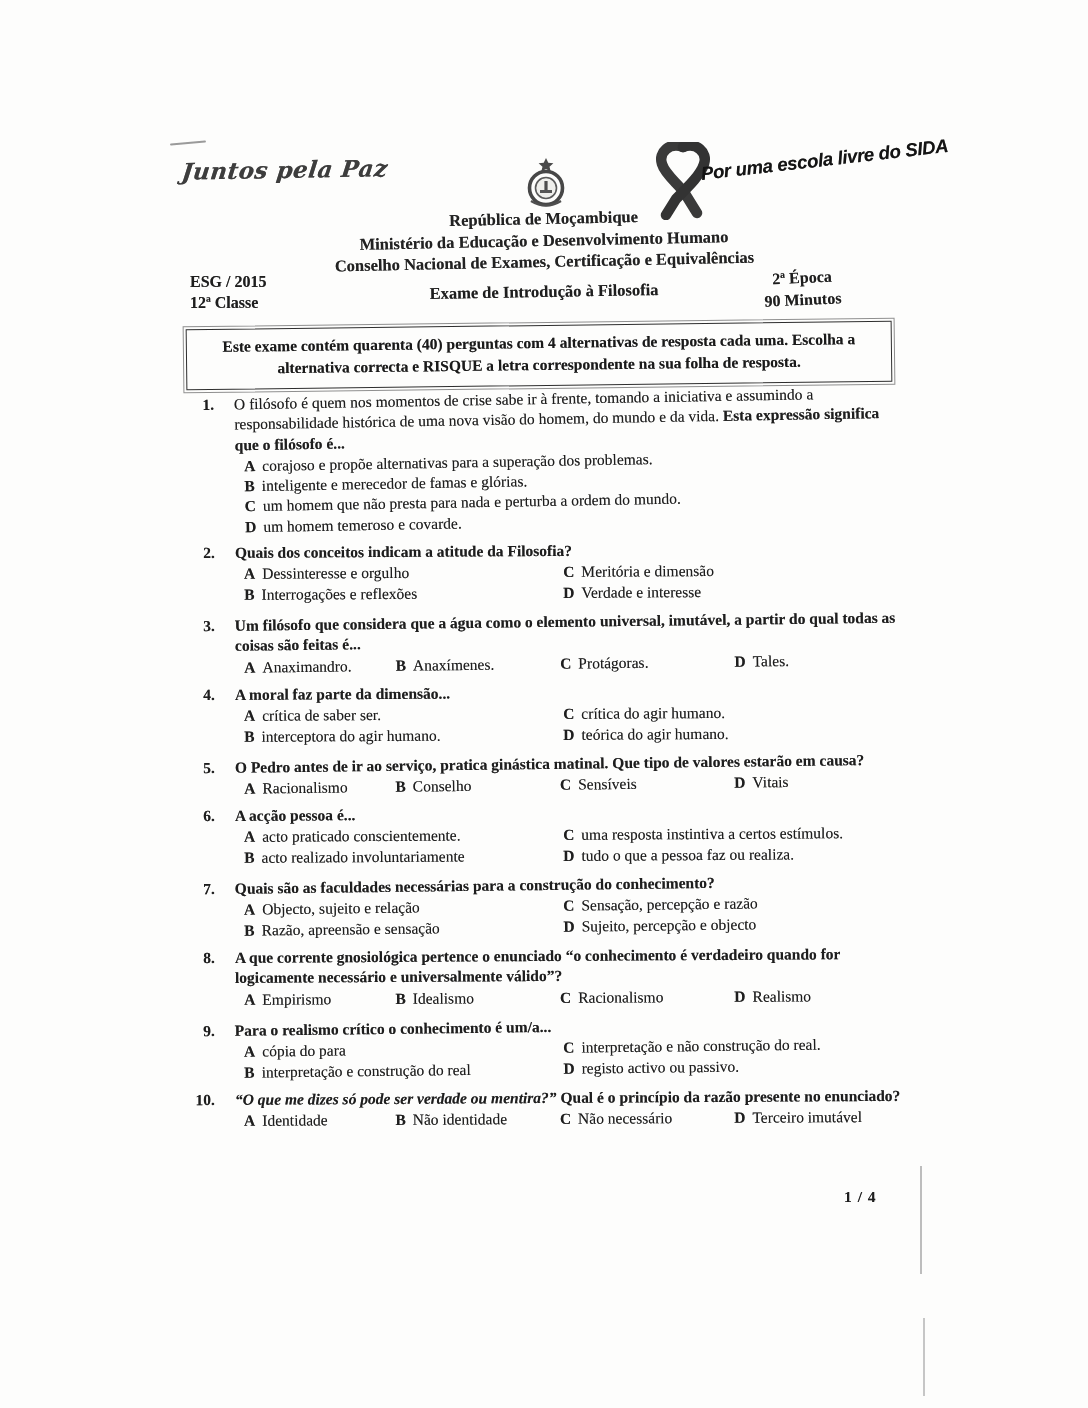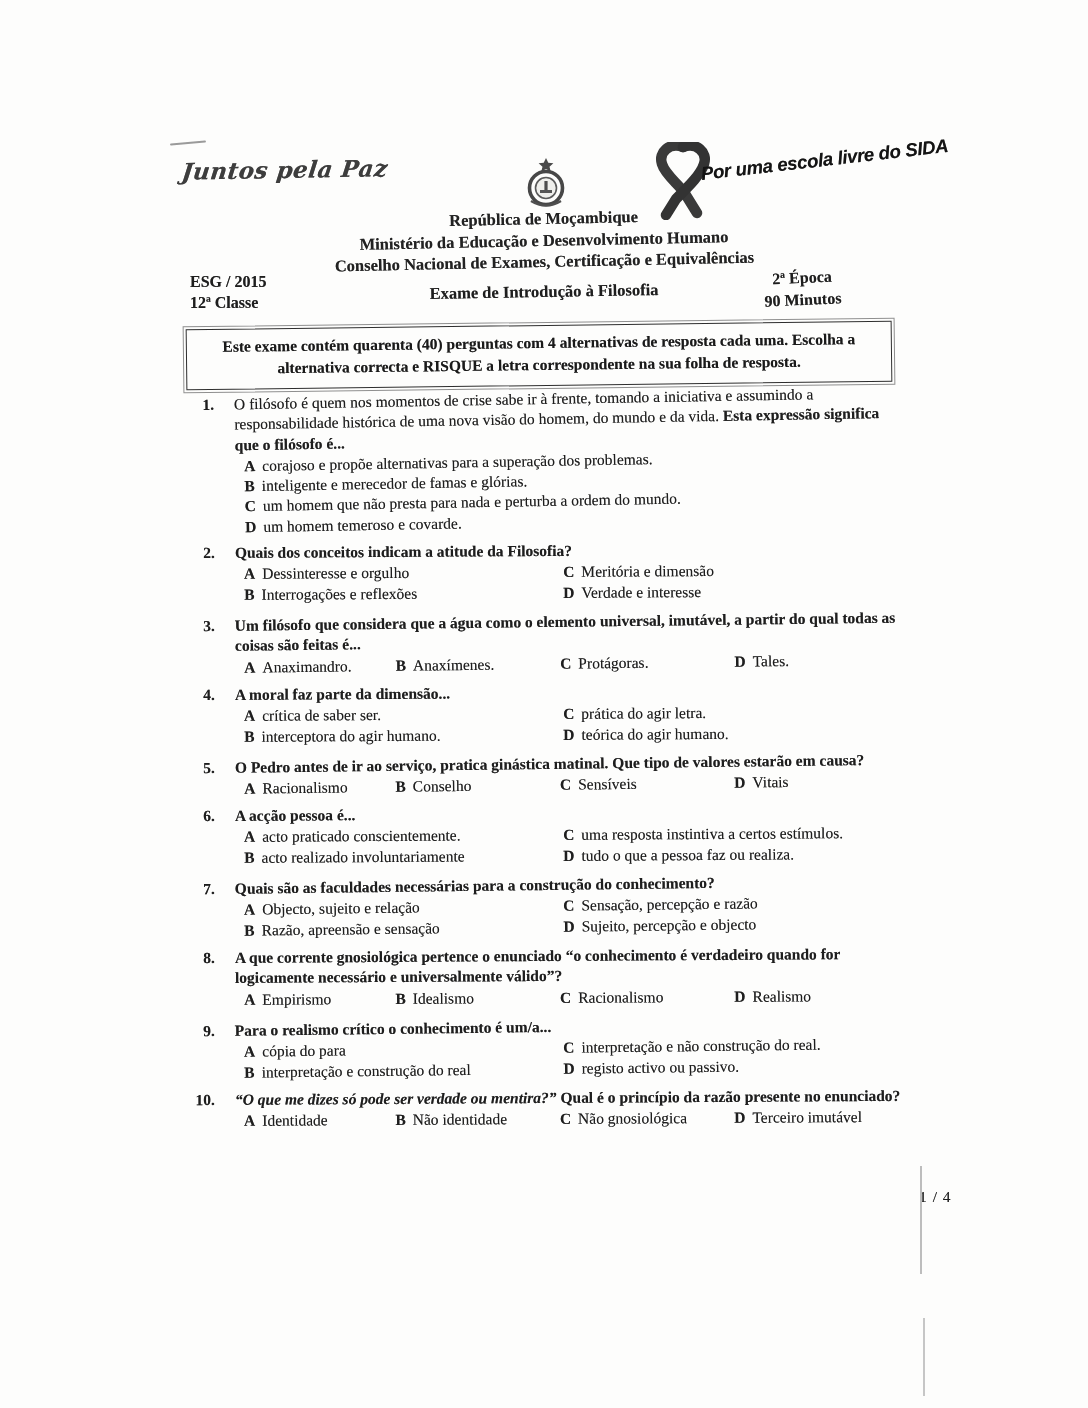--- a/index.html
+++ b/index.html
@@ -61,21 +61,21 @@
   .q-stem { margin-bottom:1px; }
   .seg-bold { font-weight:bold; }
   .seg-italic { font-weight:bold; font-style:italic; }
   .q-options { padding-left:9px; }
   .opt-letter { font-weight:bold; margin-right:7px; }
   .layout-grid { display:grid; grid-template-columns:48.5% 51.5%; }
   .layout-row  { display:grid; grid-template-columns:23% 25% 26.5% 25.5%; }
   .option { white-space:nowrap; }
   .layout-list .option { white-space:normal; }
   
-  .page-number { position:absolute; left:919px; top:1188px; font-weight:normal; font-size:15.5px; letter-spacing:1px; }
+  .page-number { position:absolute; left:844px; top:1188px; font-weight:bold; font-size:15.5px; letter-spacing:1px; }
   .artifact { position:absolute; background:#b9b9b9; }
   .artifact-squiggle { left:170px; top:142px; width:36px; height:2px; border-radius:2px; transform:rotate(-5deg); background:#9a9a9a; }
   .artifact-line1 { left:920px; top:1166px; width:1.5px; height:108px; background:#bdbdbd; }
   .artifact-line2 { left:923px; top:1318px; width:1.5px; height:78px; background:#c6c6c6; }
 </style>
 </head>
 <body>
 
 <div class="page">
 
@@ -161,21 +161,21 @@
             <div class="option"><span class="opt-letter">D</span><span class="opt-text">Tales.</span></div>
           </div>
         </div>
       </div>
       <div class="question">
         <div class="q-num">4.</div>
         <div class="q-body">
           <div class="q-stem"><span class="seg-bold">A moral faz parte da dimensão...</span></div>
           <div class="q-options layout-grid">
             <div class="option"><span class="opt-letter">A</span><span class="opt-text">crítica de saber ser.</span></div>
-            <div class="option"><span class="opt-letter">C</span><span class="opt-text">prática do agir letra.</span></div>
+            <div class="option"><span class="opt-letter">C</span><span class="opt-text">crítica do agir humano.</span></div>
             <div class="option"><span class="opt-letter">B</span><span class="opt-text">interceptora do agir humano.</span></div>
             <div class="option"><span class="opt-letter">D</span><span class="opt-text">teórica do agir humano.</span></div>
           </div>
         </div>
       </div>
       <div class="question">
         <div class="q-num">5.</div>
         <div class="q-body">
           <div class="q-stem"><span class="seg-bold">O Pedro antes de ir ao serviço, pratica ginástica matinal. Que tipo de valores estarão em causa?</span></div>
           <div class="q-options layout-row">
@@ -234,21 +234,21 @@
           </div>
         </div>
       </div>
       <div class="question">
         <div class="q-num">10.</div>
         <div class="q-body">
           <div class="q-stem"><span class="seg-italic">“O que me dizes só pode ser verdade ou mentira?” </span><span class="seg-bold">Qual é o princípio da razão presente no enunciado?</span></div>
           <div class="q-options layout-row">
             <div class="option"><span class="opt-letter">A</span><span class="opt-text">Identidade</span></div>
             <div class="option"><span class="opt-letter">B</span><span class="opt-text">Não identidade</span></div>
-            <div class="option"><span class="opt-letter">C</span><span class="opt-text">Não gnosiológica</span></div>
+            <div class="option"><span class="opt-letter">C</span><span class="opt-text">Não necessário</span></div>
             <div class="option"><span class="opt-letter">D</span><span class="opt-text">Terceiro imutável</span></div>
           </div>
         </div>
       </div>
     </div>
 
   <div class="page-number">1 / 4</div>
 
   <div class="artifact artifact-line1"></div>
   <div class="artifact artifact-line2"></div>

